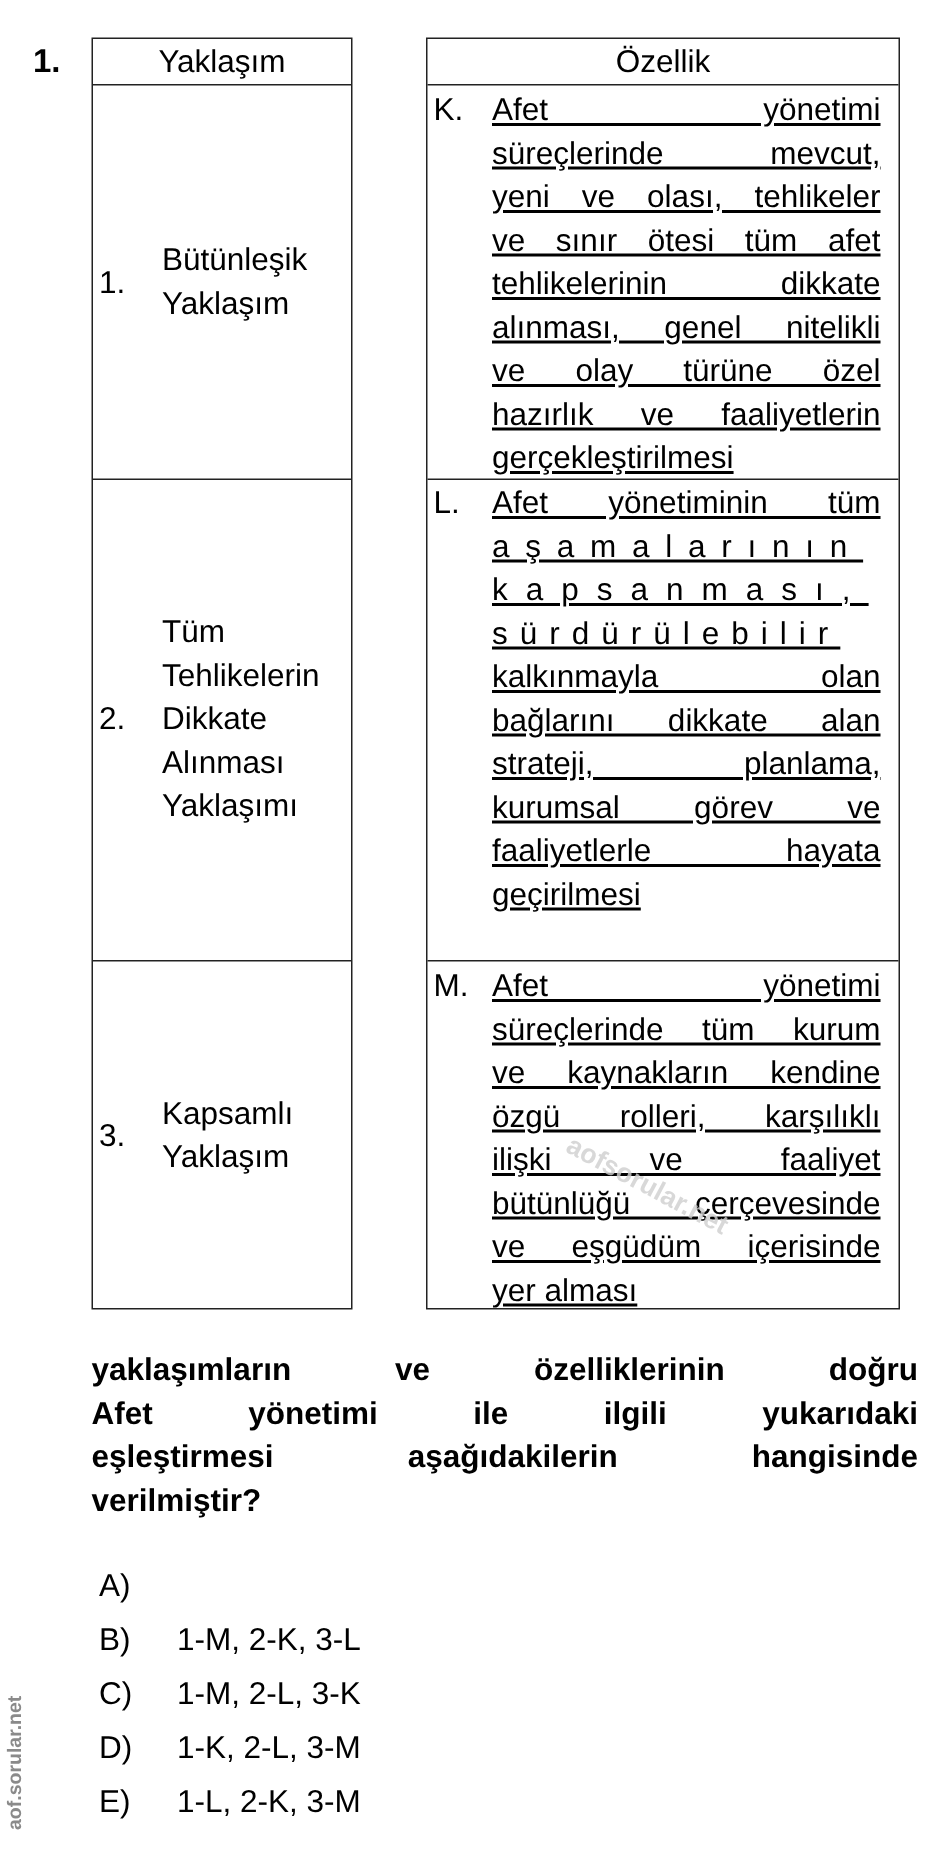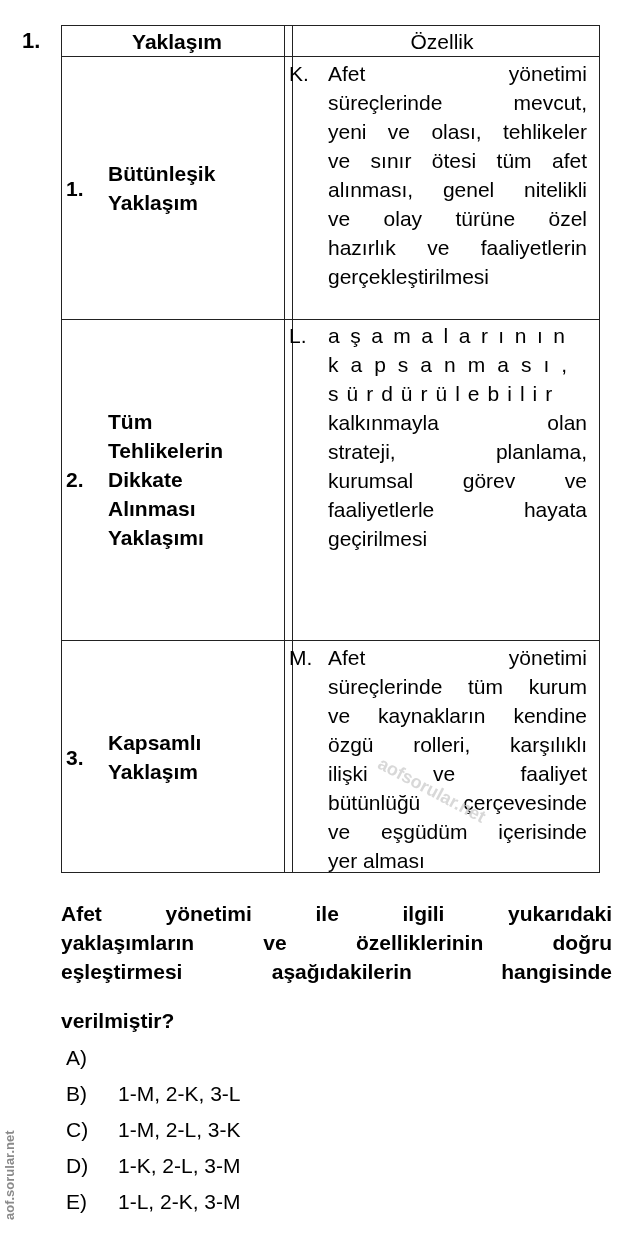--- a/index.html
+++ b/index.html
@@ -1,39 +1,39 @@
 <!DOCTYPE html>
 <html><head>
 <meta charset="utf-8">
 <style>
   html, body { margin:0; padding:0; background:#ffffff; }
   body { width:634px; height:1235px; position:relative; overflow:hidden;
          font-family:"Liberation Sans", sans-serif; color:#000; }
   .qnum { position:absolute; left:22px; top:28px; font-size:22px; font-weight:bold; }
   .tbl { position:absolute; border:1.5px solid #222; box-sizing:border-box; }
-  .tbl.left { left:61px; top:25px; width:232px; height:848px;font-weight:bold; }
+  .tbl.left { left:61px; top:25px; width:174px; height:848px; }
   .tbl.right { left:284px; top:25px; width:316px; height:848px; }
   .hdr { position:absolute; left:0; right:0; top:0; height:31px; border-bottom:1.5px solid #222;
          box-sizing:border-box; text-align:center; font-size:21px; line-height:31px; }
   .cell { position:absolute; left:0; right:0; box-sizing:border-box; }
   .cell.b { border-bottom:1.5px solid #222; }
   .r1 { top:31px; height:263px; }
   .r2 { top:293px; height:322px; }
   .r3 { top:615px; height:232px; }
   .lcell { display:flex; align-items:center; font-size:21px; line-height:29px; }
   .lcell .num { width:42px; padding-left:4px; flex:none; }
   .lcell .txt { flex:1; }
   .rcell { font-size:21px; line-height:29px; padding-top:2px; }
   .rcell .let { position:absolute; left:4px; top:2px; }
-  .rcell .txt { margin-left:43px; margin-right:12px; text-align:justify; text-align-last:left; }
+  .rcell .txt { margin-left:43px; margin-right:12px; text-align:justify; text-align-last:left;text-decoration:underline; }
   .spaced { text-align:justify; text-align-last:justify; }
   .question { position:absolute; left:61px; top:899px; width:551px; font-size:21px; font-weight:bold;
               line-height:29px; text-align:justify; text-align-last:left; }
   .question .jl { display:block; text-align:justify; text-align-last:justify; }
-  .question .ll { display:block;margin-top:20px; }
+  .question .ll { display:block; }
   .options { position:absolute; left:66px; top:1040px; font-size:21px; line-height:36px; }
   .opt { display:flex; }
   .opt .lab { width:52px; }
   .wm-side { position:absolute; left:2px; top:1220px; transform:rotate(-90deg); transform-origin:left top;
              color:#8a8a8a; font-size:13px; font-weight:bold; white-space:nowrap; }
   .wm-diag { position:absolute; left:372px; top:780px; transform:rotate(28deg); color:#cfcfcf;
              font-size:18px; font-weight:bold; white-space:nowrap; opacity:0.8; }
 </style>
 </head>
 <body>
@@ -70,33 +70,36 @@
 
 <div class="tbl right">
   <div class="hdr">Özellik</div>
   <div class="cell b rcell r1">
     <span class="let">K.</span>
     <div class="txt">
       <div class="spaced">Afet yönetimi</div>
       <div class="spaced">süreçlerinde mevcut,</div>
       <div class="spaced">yeni ve olası, tehlikeler</div>
       <div class="spaced">ve sınır ötesi tüm afet</div>
+      <div class="spaced">tehlikelerinin dikkate</div>
       <div class="spaced">alınması, genel nitelikli</div>
       <div class="spaced">ve olay türüne özel</div>
       <div class="spaced">hazırlık ve faaliyetlerin</div>
       <div>gerçekleştirilmesi</div>
     </div>
   </div>
   <div class="cell b rcell r2">
     <span class="let">L.</span>
     <div class="txt">
+      <div class="spaced">Afet yönetiminin tüm</div>
       <div class="spaced" style="letter-spacing:10.5px">aşamalarının</div>
       <div class="spaced" style="letter-spacing:12px">kapsanması,</div>
       <div class="spaced" style="letter-spacing:8px">sürdürülebilir</div>
       <div class="spaced">kalkınmayla olan</div>
+      <div class="spaced">bağlarını dikkate alan</div>
       <div class="spaced">strateji, planlama,</div>
       <div class="spaced">kurumsal görev ve</div>
       <div class="spaced">faaliyetlerle hayata</div>
       <div>geçirilmesi</div>
     </div>
   </div>
   <div class="cell rcell r3">
     <span class="let">M.</span>
     <div class="txt">
       <div class="spaced">Afet yönetimi</div>
@@ -107,22 +110,22 @@
       <div class="spaced">bütünlüğü çerçevesinde</div>
       <div class="spaced">ve eşgüdüm içerisinde</div>
       <div>yer alması</div>
     </div>
   </div>
 </div>
 
 <div class="wm-diag">aofsorular.net</div>
 
 <div class="question">
+  <span class="jl">yaklaşımların ve özelliklerinin doğru</span>
   <span class="jl">Afet yönetimi ile ilgili yukarıdaki</span>
-  <span class="jl">yaklaşımların ve özelliklerinin doğru</span>
   <span class="jl">eşleştirmesi aşağıdakilerin hangisinde</span>
   <span class="ll">verilmiştir?</span>
 </div>
 
 <div class="options">
   <div class="opt">
     <span class="lab">A)</span>
   </div>
   <div class="opt">
     <span class="lab">B)</span>

